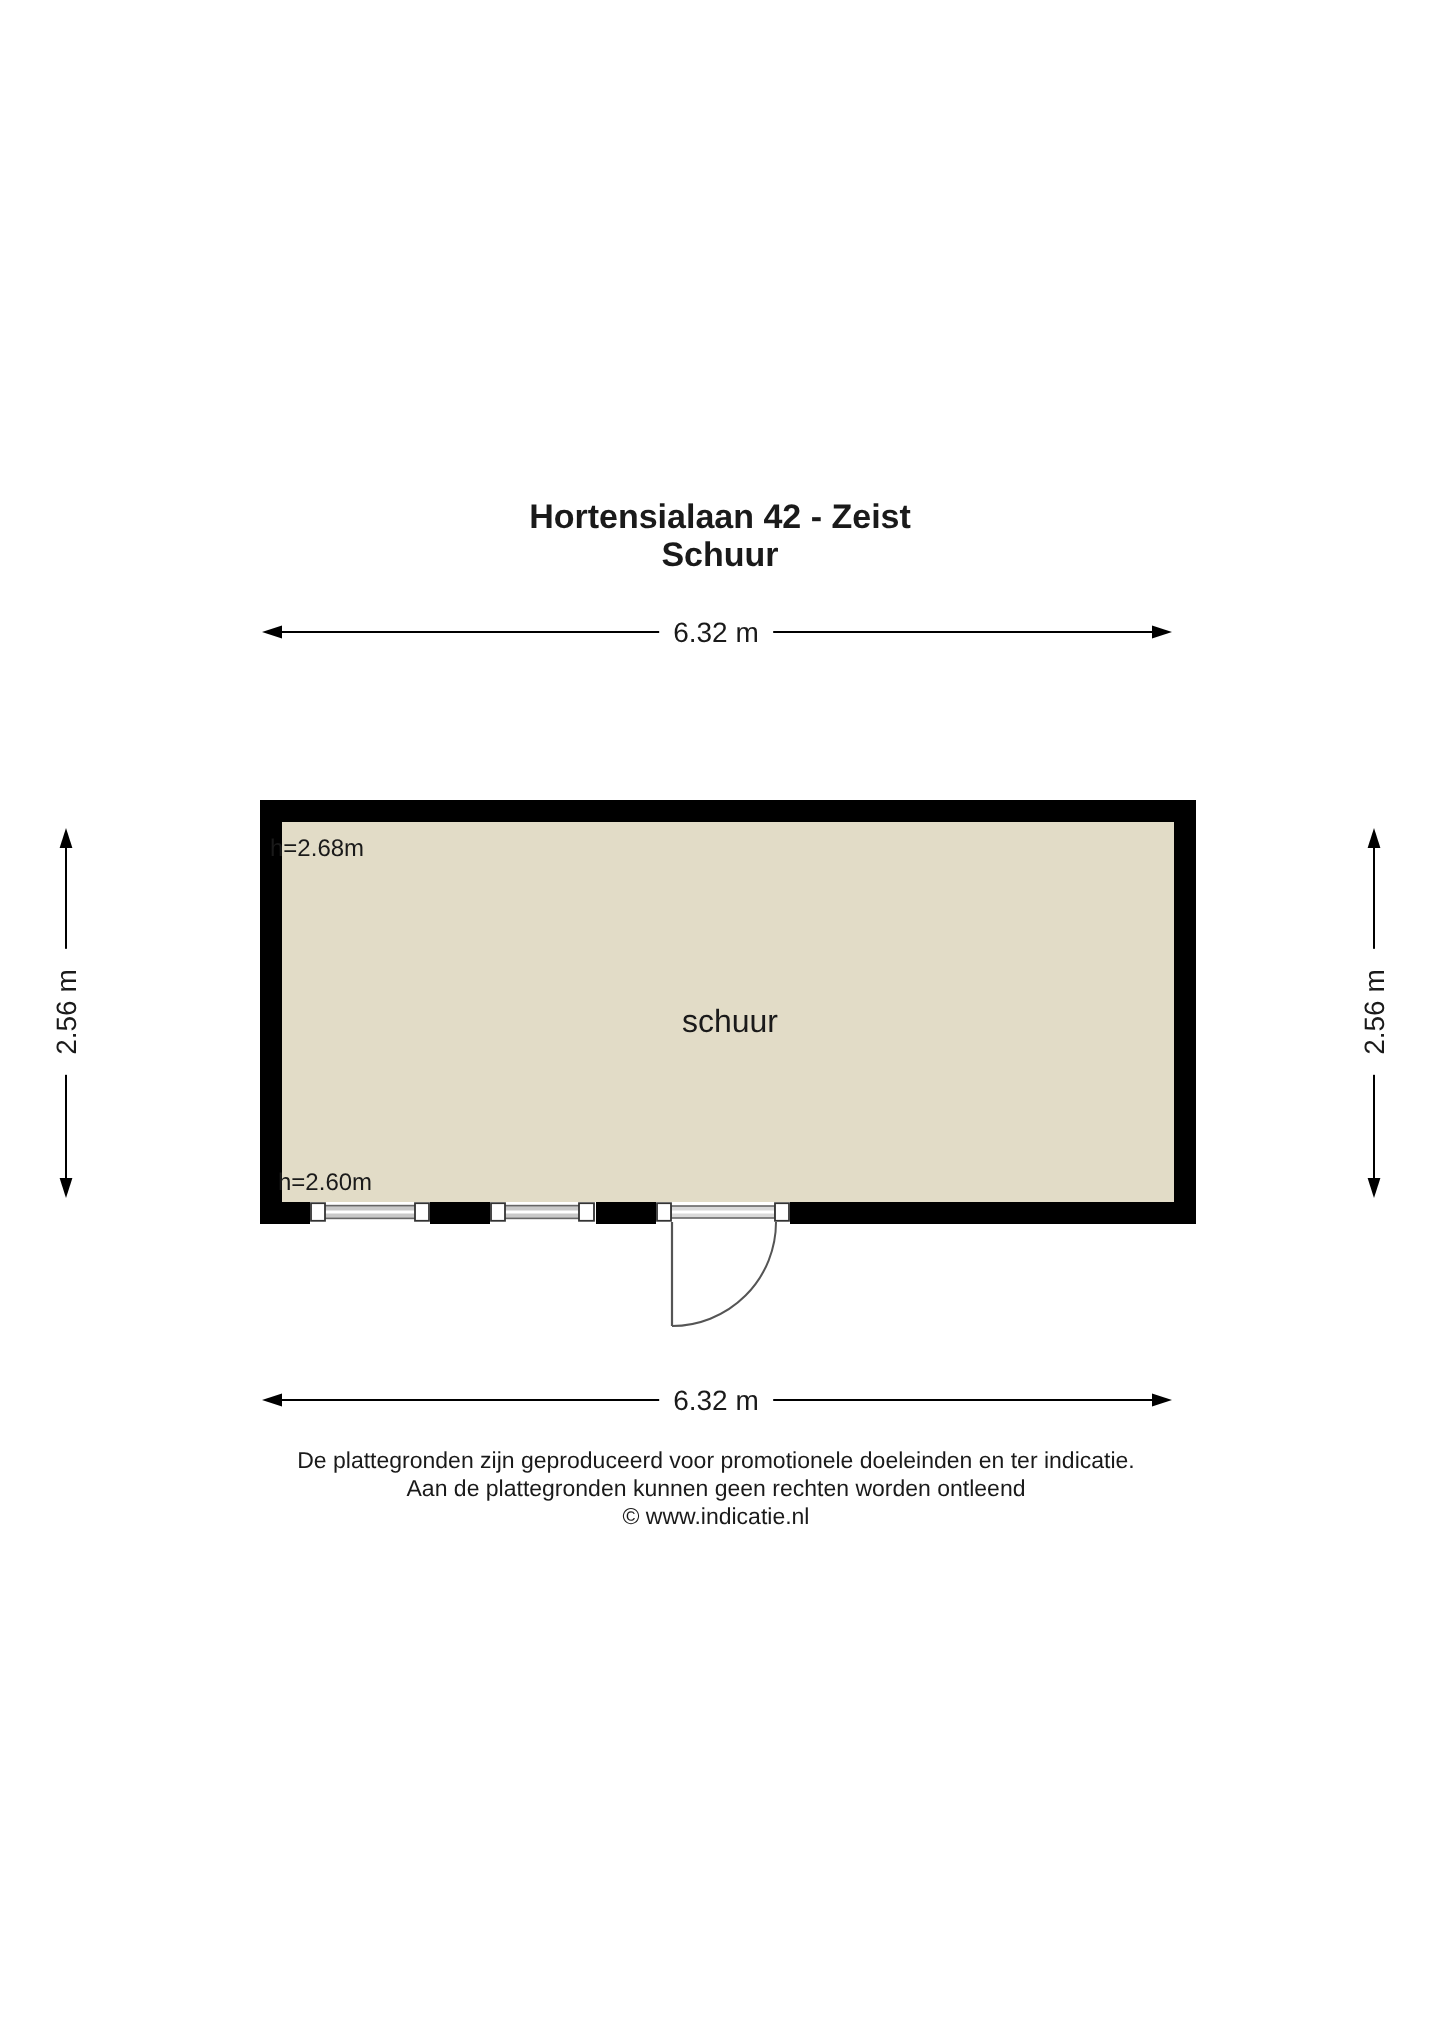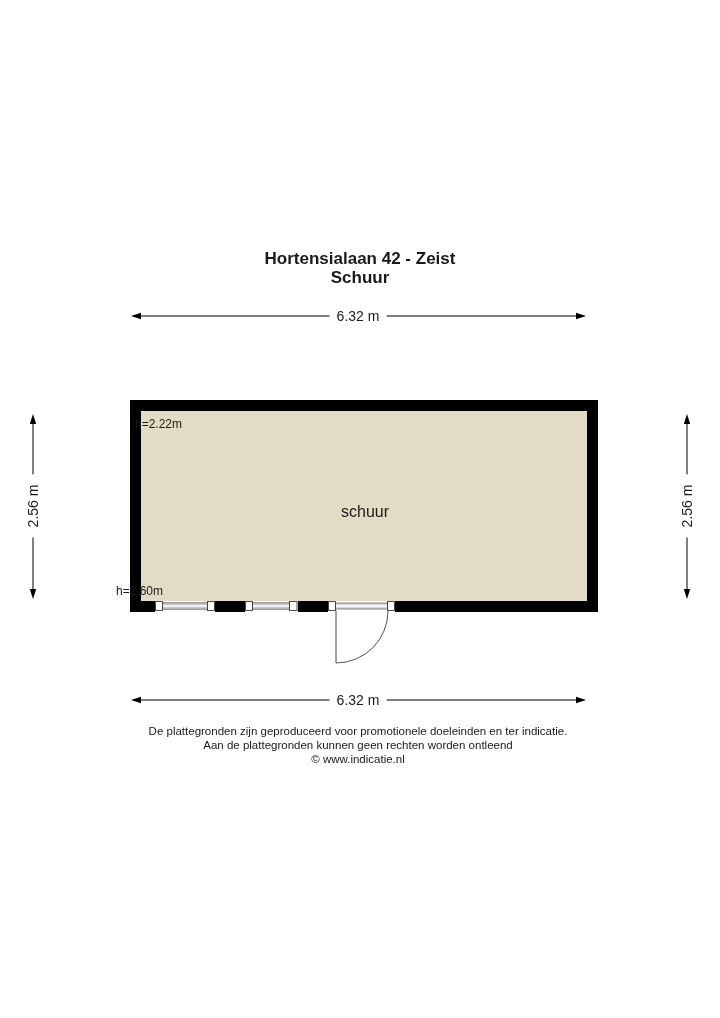--- a/index.html
+++ b/index.html
@@ -126,22 +126,22 @@
       <line x1="336" y1="611" x2="336" y2="663" stroke="#555555" stroke-width="1.1"></line>
       <path d="M 388 611 A 52 52 0 0 1 336 663" fill="none" stroke="#555555" stroke-width="1"></path>
     </g>
   </svg>
 
   <span class="abs dim-label" style="left:358px; top:316px;">6.32 m</span>
   <span class="abs dim-label" style="left:358px; top:700px;">6.32 m</span>
   <span class="abs dim-label vertical" style="left:33px; top:506px;">2.56 m</span>
   <span class="abs dim-label vertical" style="left:687px; top:506px;">2.56 m</span>
 
-  <span class="abs h-label" style="left:135px; top:417px;">h=2.22m</span>
-  <span class="abs h-label" style="left:116px; top:584px;">h=2.60m</span>
+  <span class="abs h-label" style="left:135px; top:417px;">h=2.68m</span>
+  <span class="abs h-label" style="left:139px; top:584px;">h=2.60m</span>
   <span class="abs room-label" style="left:365px; top:512px;">schuur</span>
 
   <div class="abs footer-block">
     <div>De plattegronden zijn geproduceerd voor promotionele doeleinden en ter indicatie.</div>
     <div>Aan de plattegronden kunnen geen rechten worden ontleend</div>
     <div>© www.indicatie.nl</div>
   </div>
 
 </div>
 

